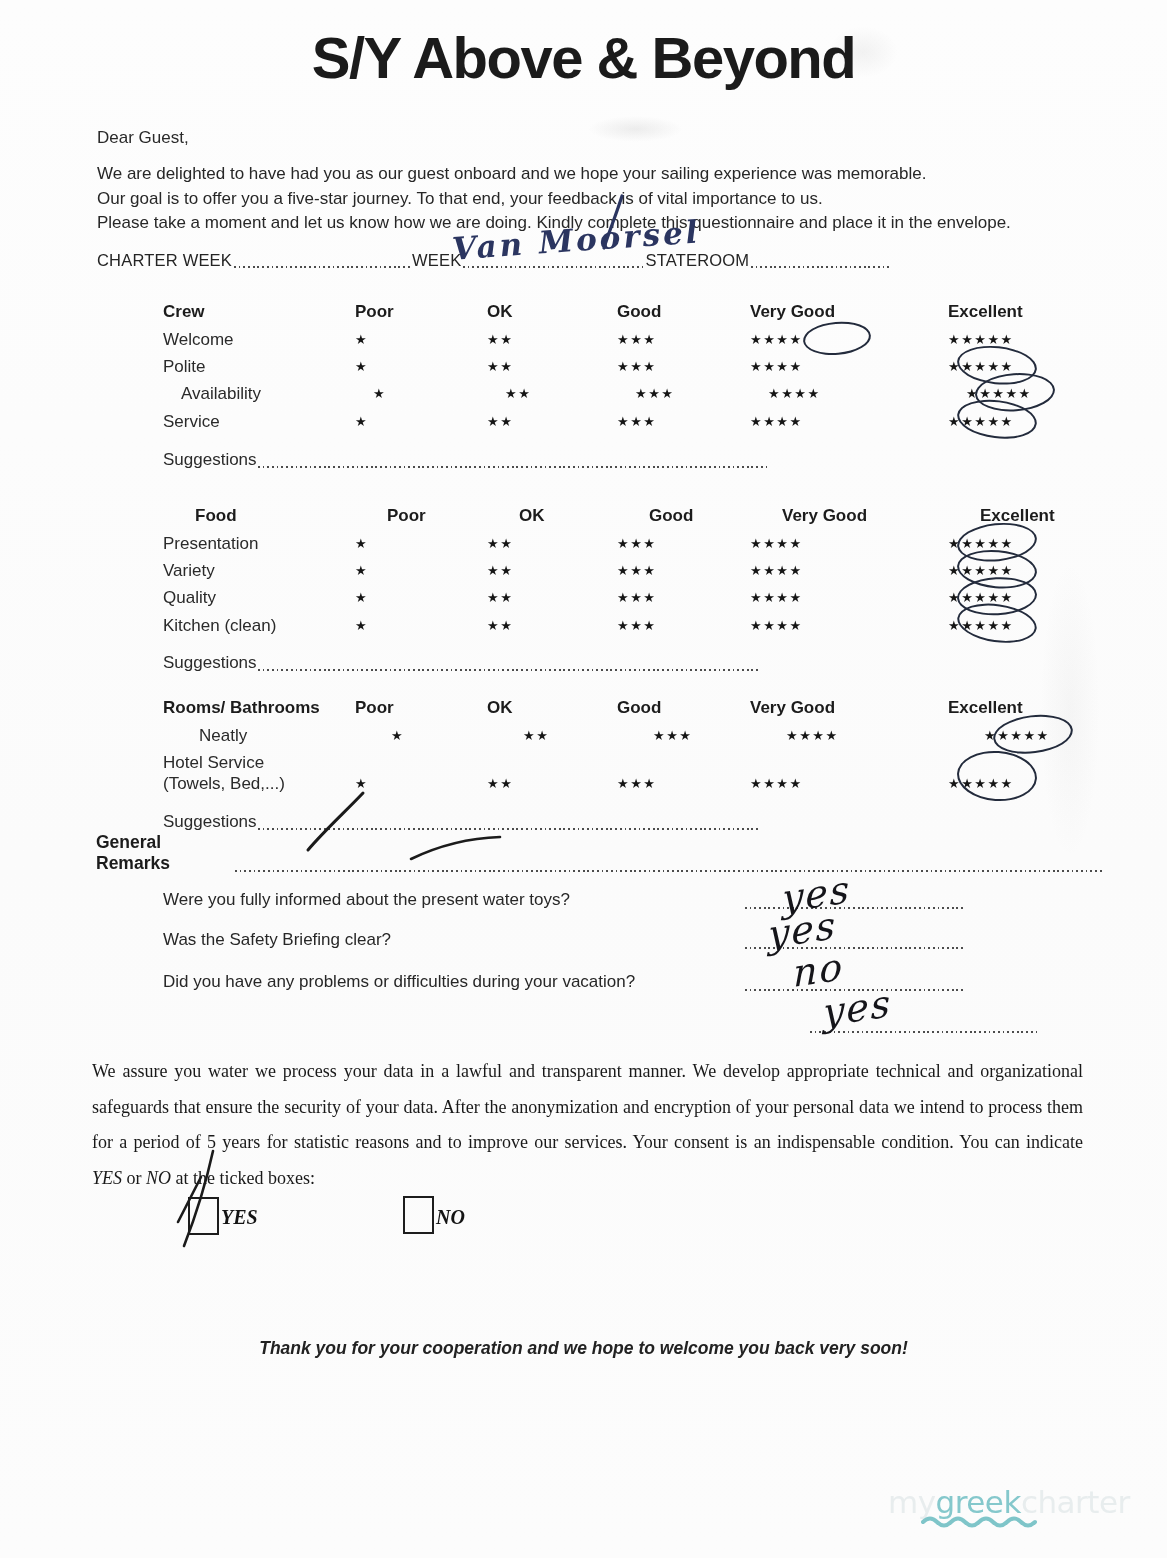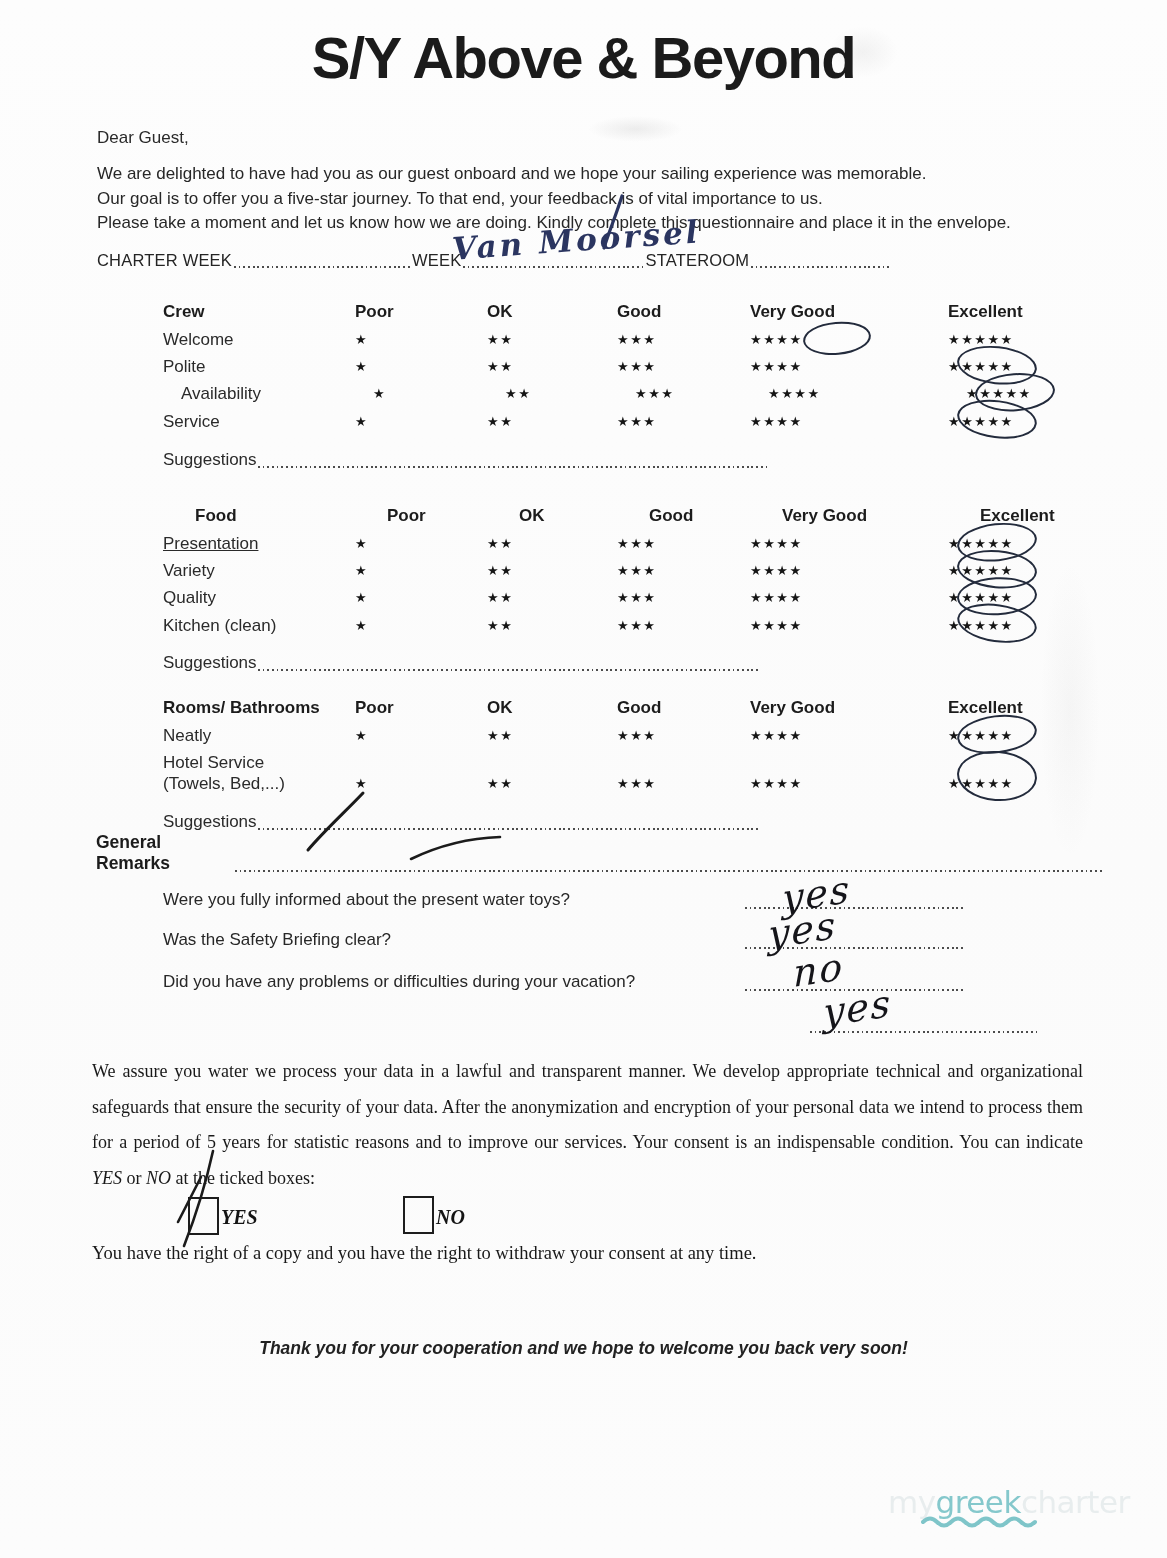--- a/index.html
+++ b/index.html
@@ -152,21 +152,21 @@
   <div class="abs rating-section" id="section-1" style="top:506px">
       <div class="trow" style="height: 28px; margin-left: 32px;">
         <div class="cell sec-head" style="width: 192px;">Food</div>
         <div class="cell sec-head" style="width: 132px;">Poor</div>
         <div class="cell sec-head" style="width: 130px;">OK</div>
         <div class="cell sec-head" style="width: 133px;">Good</div>
         <div class="cell sec-head" style="width: 198px;">Very Good</div>
         <div class="cell sec-head" style="width: 112px;">Excellent</div>
       </div>
       <div class="trow" style="height: 27.2px;">
-        <div class="cell row-label" style="width: 192px; text-decoration: underline;">Presentation</div>
+        <div class="cell row-label" style="width: 192px;">Presentation</div>
         <div class="cell" style="width: 132px;"><span class="stars">★</span></div>
         <div class="cell" style="width: 130px;"><span class="stars">★★</span></div>
         <div class="cell" style="width: 133px;"><span class="stars">★★★</span></div>
         <div class="cell" style="width: 198px;"><span class="stars">★★★★</span></div>
         <div class="cell" style="width: 112px;"><span class="stars">★★★★★</span><div class="ink-circle" style="width: 76px; height: 34px; transform: translate(-50%, -52%) rotate(-6deg);"></div></div>
       </div>
       <div class="trow" style="height: 27.2px;">
         <div class="cell row-label" style="width: 192px;">Variety</div>
         <div class="cell" style="width: 132px;"><span class="stars">★</span></div>
         <div class="cell" style="width: 130px;"><span class="stars">★★</span></div>
@@ -198,21 +198,21 @@
 
   <div class="abs rating-section" id="section-2" style="top:698px">
       <div class="trow" style="height: 28px;">
         <div class="cell sec-head" style="width: 192px;">Rooms/ Bathrooms</div>
         <div class="cell sec-head" style="width: 132px;">Poor</div>
         <div class="cell sec-head" style="width: 130px;">OK</div>
         <div class="cell sec-head" style="width: 133px;">Good</div>
         <div class="cell sec-head" style="width: 198px;">Very Good</div>
         <div class="cell sec-head" style="width: 112px;">Excellent</div>
       </div>
-      <div class="trow" style="height: 27.2px;">
+      <div class="trow" style="height: 27.2px; margin-left: 36px;">
         <div class="cell row-label" style="width: 192px;">Neatly</div>
         <div class="cell" style="width: 132px;"><span class="stars">★</span></div>
         <div class="cell" style="width: 130px;"><span class="stars">★★</span></div>
         <div class="cell" style="width: 133px;"><span class="stars">★★★</span></div>
         <div class="cell" style="width: 198px;"><span class="stars">★★★★</span></div>
         <div class="cell" style="width: 112px;"><span class="stars">★★★★★</span><div class="ink-circle" style="width: 76px; height: 34px; transform: translate(-50%, -52%) rotate(-7deg);"></div></div>
       </div>
       <div class="trow" style="height: 21px;">
         <div class="cell row-label" style="width: 192px;">Hotel Service</div>
       </div>
@@ -260,21 +260,20 @@
     <div class="cline">safeguards that ensure the security of your data. After the anonymization and encryption of your personal data we intend to process them</div>
     <div class="cline">for a period of 5 years for statistic reasons and to improve our services. Your consent is an indispensable condition. You can indicate</div>
     <div class="cline4"><em>YES</em> <span>or</span> <em>NO</em> <span>at the ticked boxes:</span></div>
   </div>
 
   <div class="abs cbox" style="left:188px;top:1197px"></div>
   <div class="abs cbox-label" style="left:221px;top:1206px">YES</div>
   <div class="abs cbox" style="left:403px;top:1196px"></div>
   <div class="abs cbox-label" style="left:436px;top:1206px">NO</div>
 
-  <div class="abs rights">You have the right of a copy and you have the right to withdraw your consent at any time.</div>
 
   <div class="abs thanks">Thank you for your cooperation and we hope to welcome you back very soon!</div>
 
   <div class="abs watermark">
     <span class="wm-light">my</span><span class="wm-teal">greek</span><span class="wm-light">charter</span>
   </div>
   <svg class="abs" style="left:921px;top:1514px" width="116" height="14" viewBox="0 0 116 14">
     <path d="M2,8 Q9,1 16,8 T30,8 T44,8 T58,8 T72,8 T86,8 T100,8 T114,8" fill="none" stroke="#7fc5c9" stroke-width="4" stroke-linecap="round"></path>
   </svg>
 

